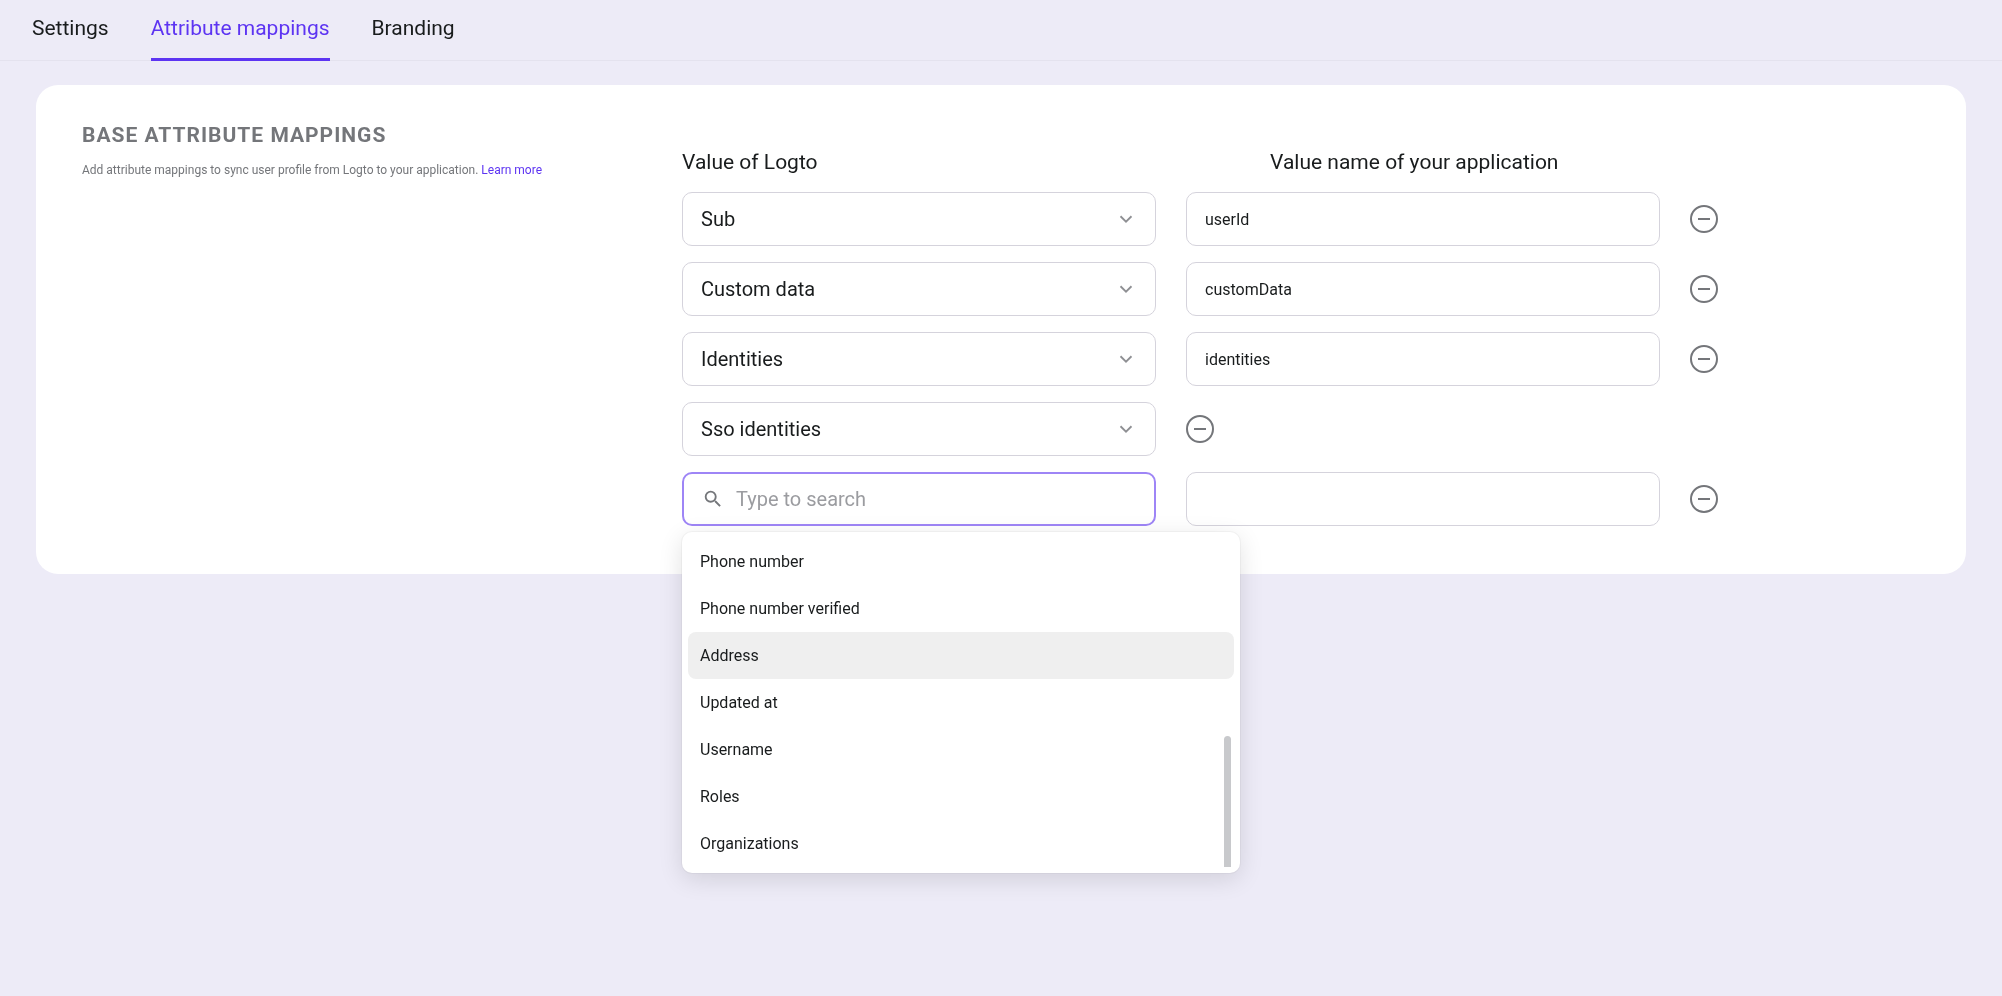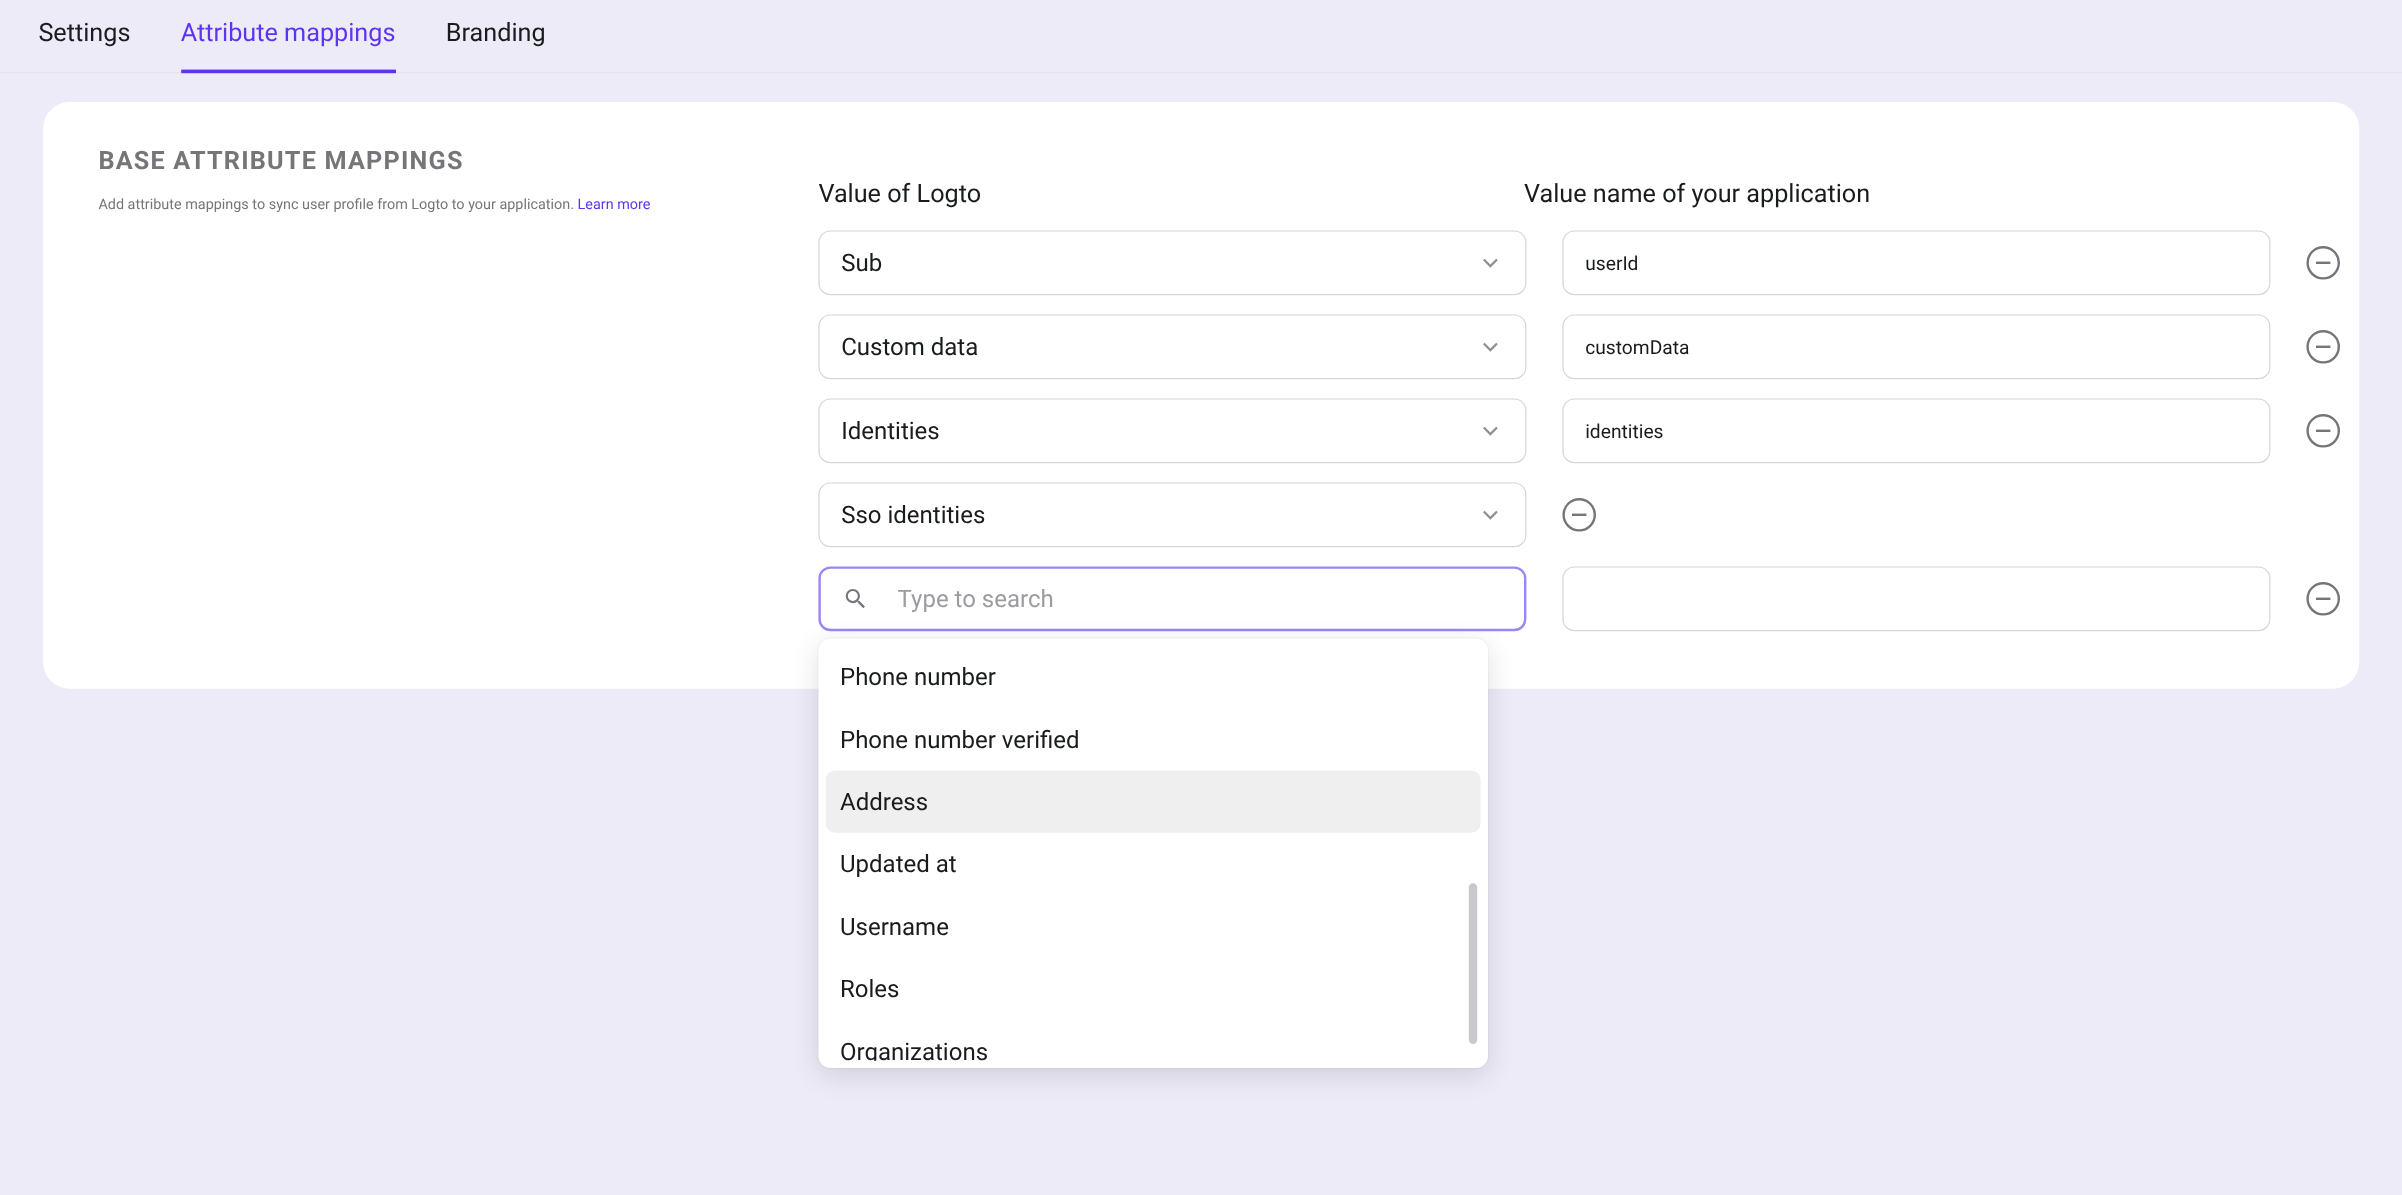--- a/index.html
+++ b/index.html
@@ -55,21 +55,21 @@
   .learn-more { color: #5d34f2; text-decoration: none; cursor: pointer; }
   .right-col { flex: 1; display: flex; flex-direction: column; }
   .header-row { display: flex; gap: 30px; margin-bottom: 18px; }
   .col-logto { width: 558px; }
   .col-app { width: 558px; }
   .col-del { width: 34px; }
   .col-header { font-size: 21px; font-weight: 400; color: #191c1d; margin-top: 27px; }
   .rows { display: flex; flex-direction: column; gap: 16px; position: relative; }
   .row { display: flex; gap: 30px; align-items: center; }
   .select-box, .text-input, .search-box {
-    width: 590px;
+    width: 474px;
     height: 54px;
     border: 1.5px solid #d5d3dc;
     border-radius: 10px;
     background: #fff;
     display: flex;
     align-items: center;
     padding: 0 18px;
     font-size: 20px;
     color: #191c1d;
     cursor: pointer;
@@ -88,37 +88,37 @@
   }
   .del-btn::before {
     content: ""; display: block; width: 12px; height: 2.4px; background: #74767a;
   }
   .search-box {
     border: 2px solid #9e85f6;
     gap: 12px;
   }
   .search-box input {
     border: none; outline: none; flex: 1; font-size: 20px; background: transparent;
-    font-family: inherit; color: #191c1d; margin-left: 12px;
+    font-family: inherit; color: #191c1d;
   }
   .search-box input::placeholder { color: #9b9ca0; }
   .search-icon { width: 22px; height: 22px; fill: #74767a; flex-shrink: 0; }
   .dropdown {
     position: absolute;
     width: 558px;
     background: #fff;
     border-radius: 10px;
     box-shadow: 0 6px 24px rgba(0,0,0,0.12), 0 0 0 1px rgba(0,0,0,0.03);
     padding: 6px 6px;
     z-index: 10;
   }
   .dropdown-inner { max-height: 346px; overflow: hidden; position: relative; }
   .dropdown-item {
     padding: 14px 12px;
-    font-size: 20px;
+    font-size: 16px;
     border-radius: 8px;
     cursor: pointer;
     color: #191c1d;
   }
   .dropdown-item.highlight { background: #efefef; }
   .scrollbar-track {
     position: absolute;
     right: 3px;
     top: 198px;
     width: 7px;

